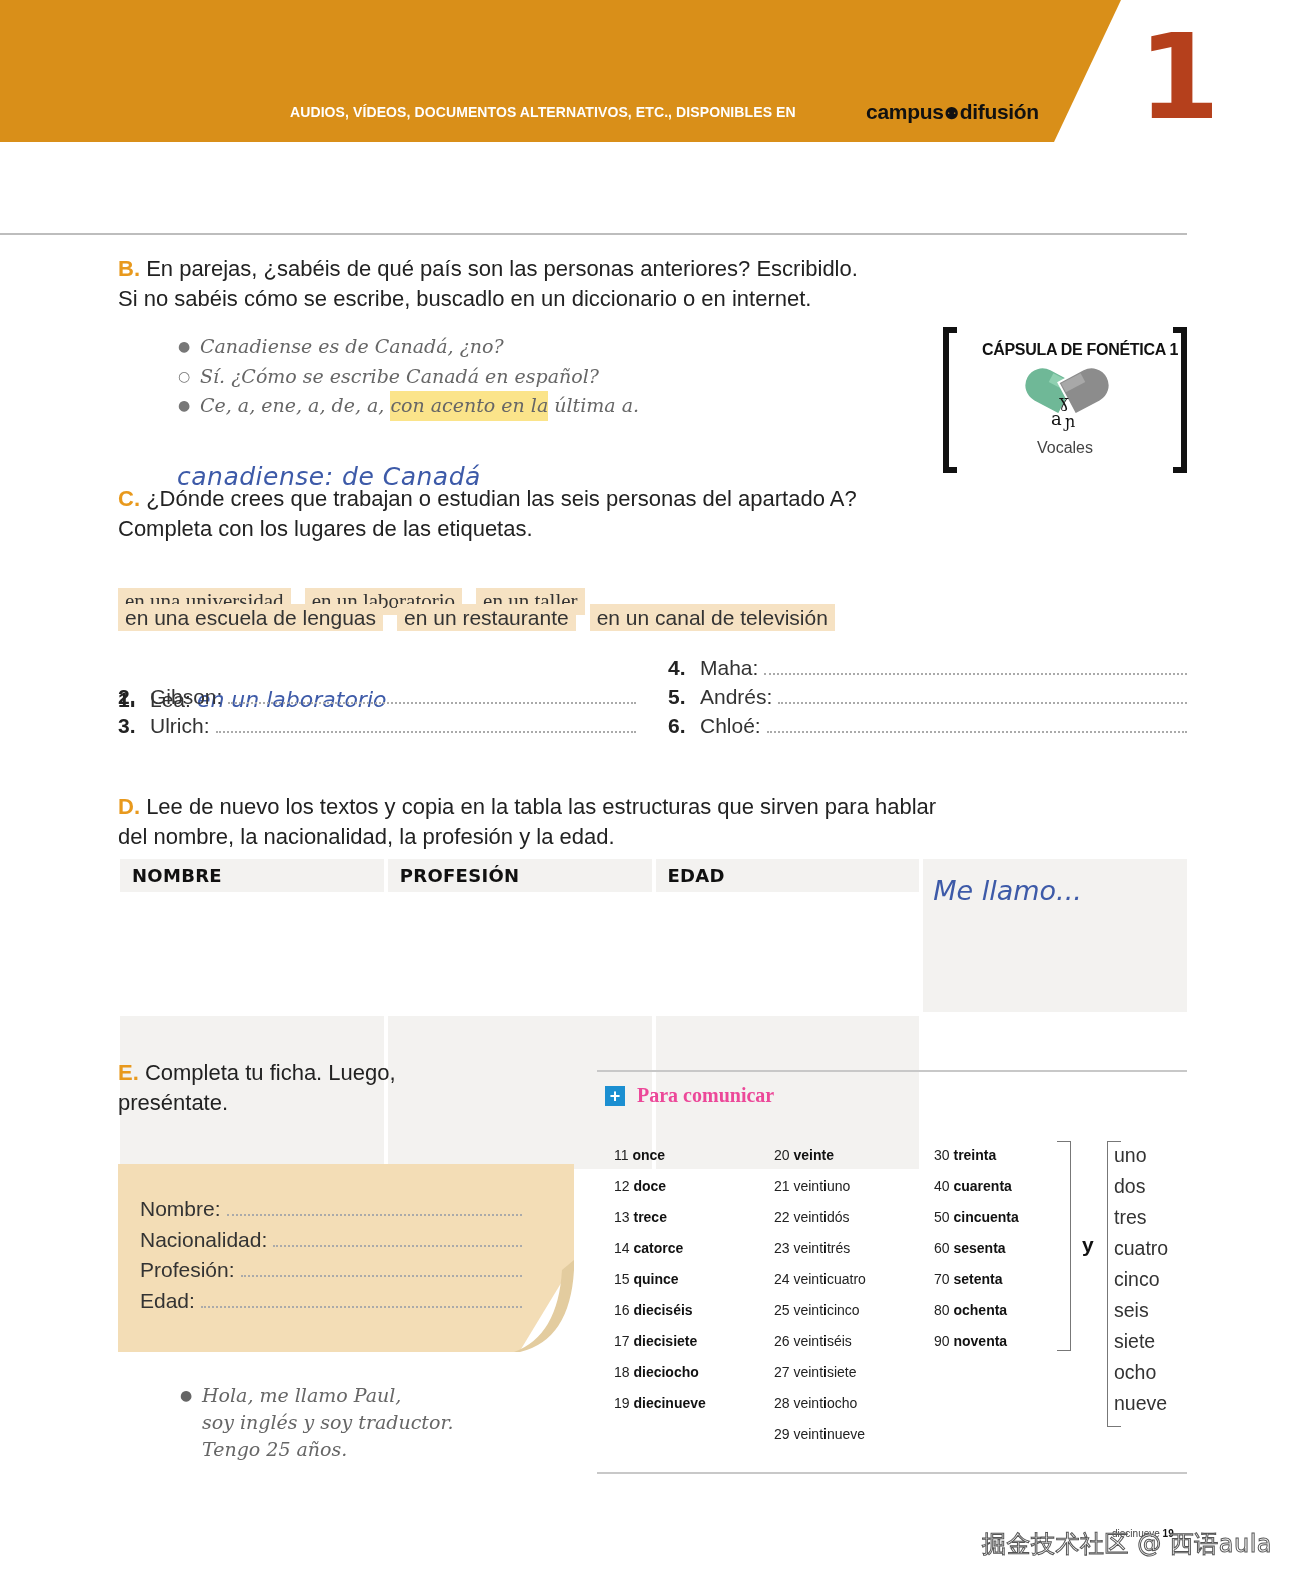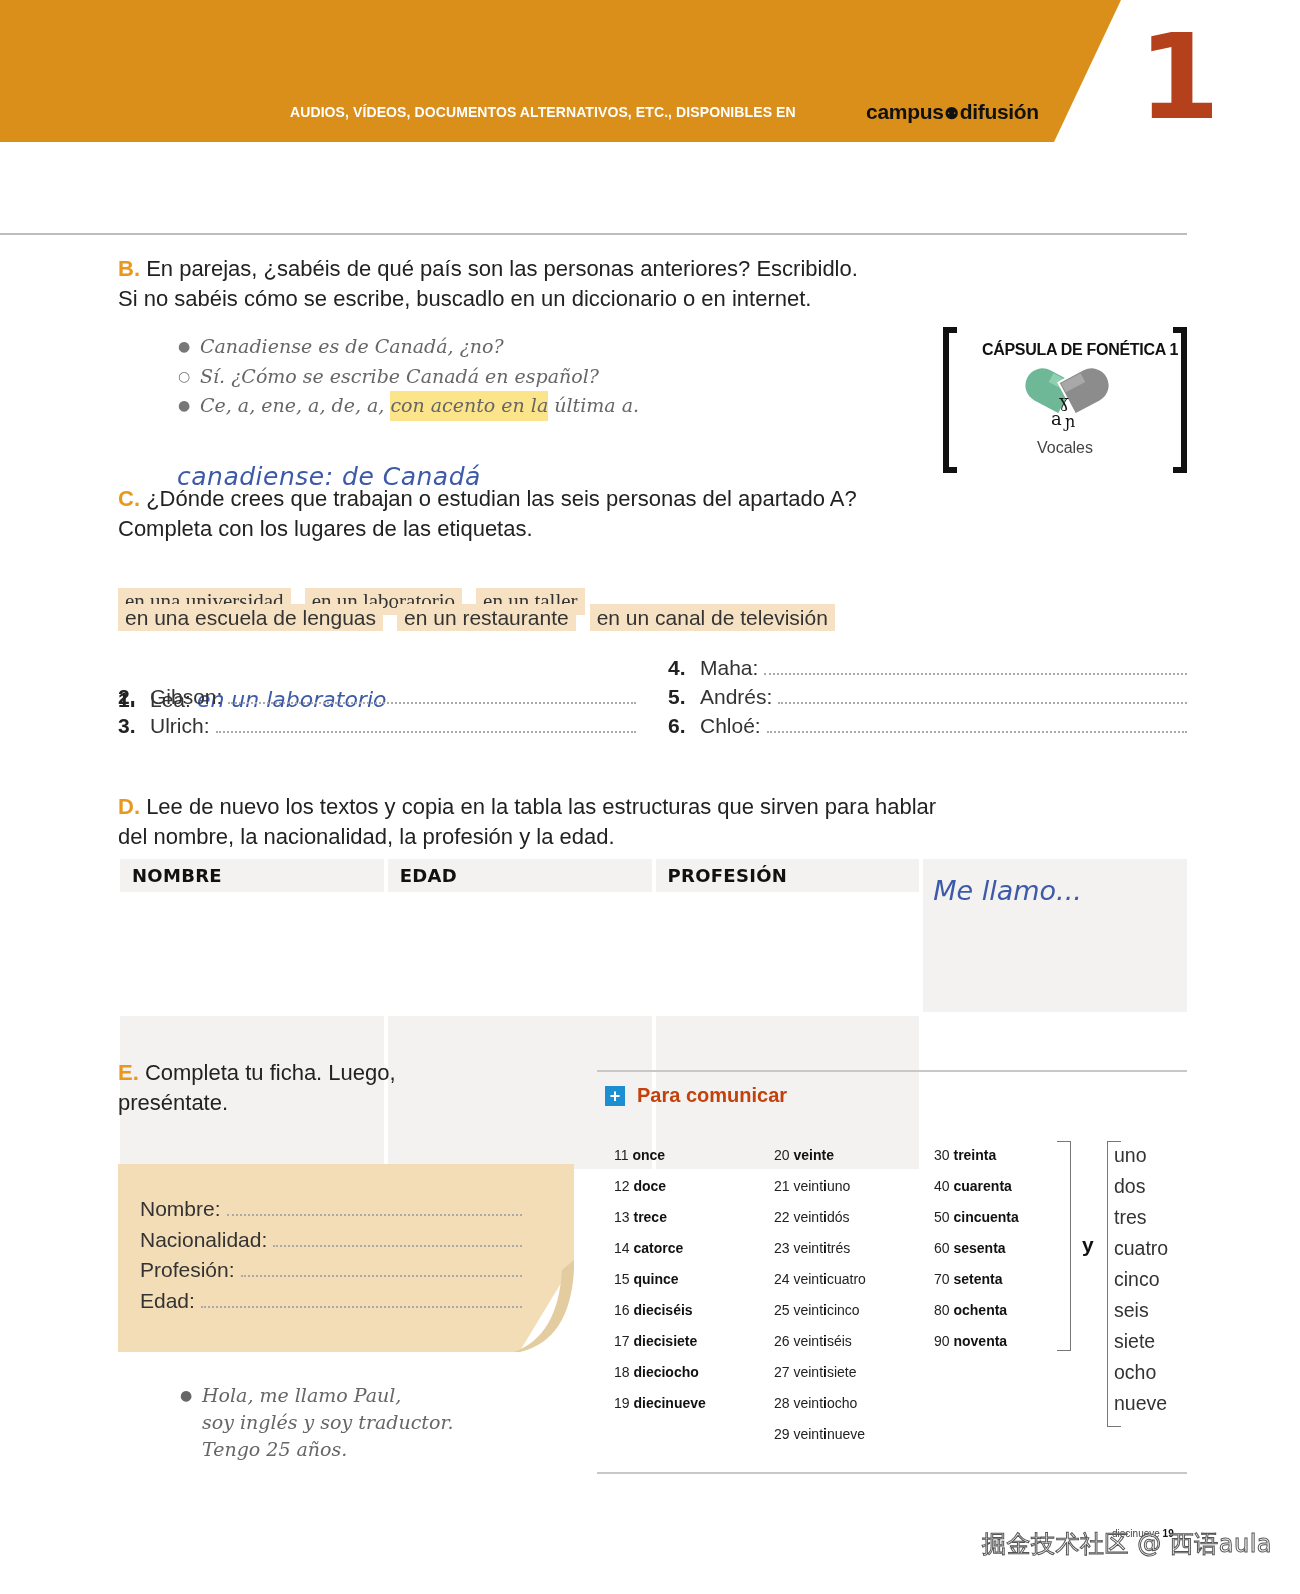--- a/index.html
+++ b/index.html
@@ -54,21 +54,21 @@
   .fields .row { display: flex; align-items: baseline; height: 30.5px; }
 
   .example { position: absolute; left: 180px; top: 1382px; font-family: "DejaVu Serif", serif; font-style: italic; font-size: 19px; color: #666; line-height: 27px; }
   .example .bl { position: absolute; left: 0; top: 0; font-style: normal; font-size: 14px; }
   .example .tx { margin-left: 22px; }
 
   .comm-hr-top { position: absolute; left: 597px; top: 1070px; width: 590px; height: 2px; background: #c8c8c8; }
   .comm-hr-bot { position: absolute; left: 597px; top: 1472px; width: 590px; height: 2px; background: #c8c8c8; }
   .comm-title { position: absolute; left: 605px; top: 1084px; display: flex; align-items: center; }
   .plus-box { width: 20px; height: 20px; background: #1b8fd1; color: #fff; font-weight: bold; font-size: 18px; line-height: 20px; text-align: center; margin-right: 12px; }
-  .comm-label { font-family: Liberation Sans, sans-serif; font-weight: bold; font-size: 20px; color: #c2410c; }
+  .comm-label { font-family: Liberation Serif, serif; font-weight: bold; font-size: 20px; color: #ec4899; }
 
   .numcol { position: absolute; top: 1140px; font-size: 14px; line-height: 31px; color: #222; white-space: nowrap; }
   .numcol b { font-weight: bold; color: #111; }
   .brk-r { position: absolute; left: 1057px; top: 1141px; width: 14px; height: 210px; border: 1.5px solid #777; border-left: none; }
   .brk-l { position: absolute; left: 1107px; top: 1141px; width: 14px; height: 286px; border: 1.5px solid #777; border-right: none; }
   .y-join { position: absolute; left: 1082px; top: 1233px; font-weight: bold; font-size: 21px; color: #111; }
   .units { position: absolute; left: 1114px; top: 1140px; font-size: 19.5px; line-height: 31px; color: #333; }
 
   .page-foot { position: absolute; left: 1112px; top: 1528px; font-size: 10px; color: #444; }
   .page-foot b { color: #111; }
@@ -183,22 +183,22 @@
 </div>
 
 <div class="section-head" style="top:792px;">
   <span class="letter">D.</span>
   <span>Lee de nuevo los textos y copia en la tabla las estructuras que sirven para hablar</span><br>
   <span>del nombre, la nacionalidad, la profesión y la edad.</span>
 </div>
 
 <div class="table">
   <div class="th">NOMBRE</div>
+  <div class="th">PROFESIÓN</div>
   <div class="th">EDAD</div>
-  <div class="th">PROFESIÓN</div>
   <div class="td"><span class="hand hand-table">Me llamo...</span></div>
   <div class="td"></div>
   <div class="td"></div>
   <div class="td"></div>
 </div>
 
 <div class="section-head" style="top:1058px;">
   <span class="letter">E.</span>
   <span>Completa tu ficha. Luego,</span><br>
   <span>preséntate.</span>

